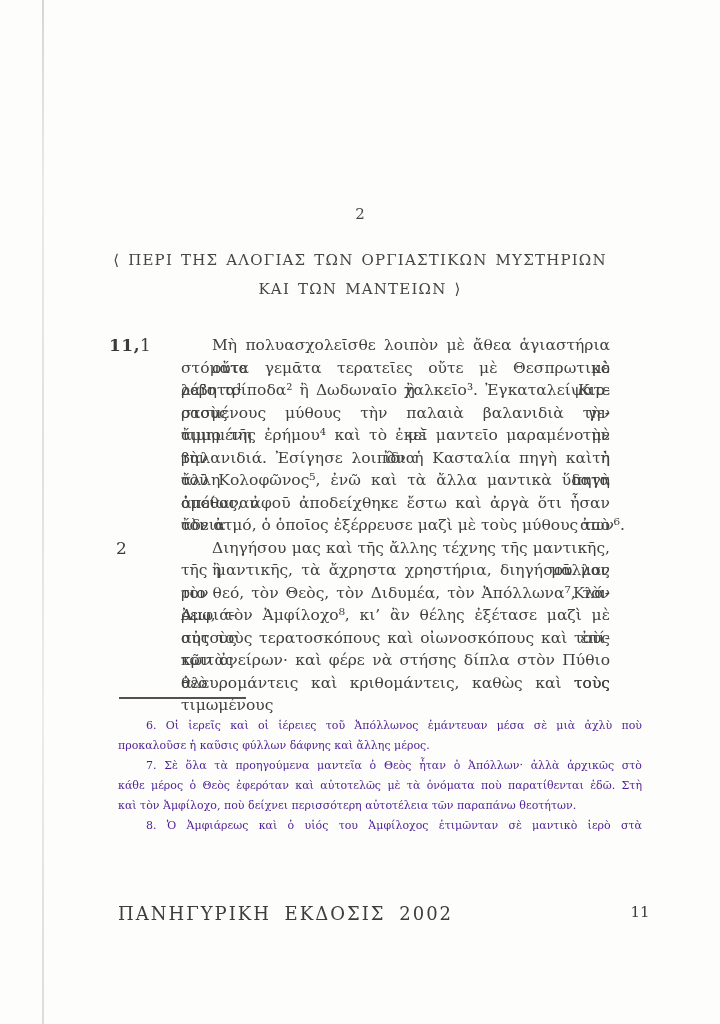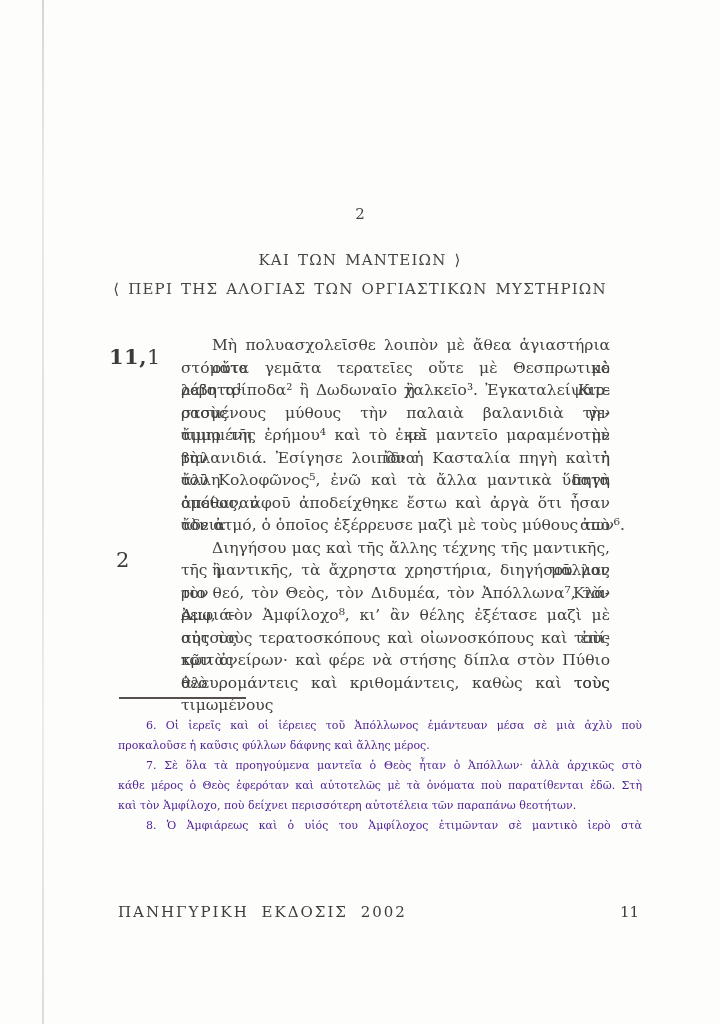--- a/index.html
+++ b/index.html
@@ -26,54 +26,54 @@
     letter-spacing: 1.2px; color: #454545; word-spacing: 2px;
   }
   .body-block {
     position: absolute; left: 137px; top: 334px; width: 473px;
     font-size: 15.5px; line-height: 22.5px; color: #414141;
   }
   .para { position: relative; }
   .ln { height: 22.5px; white-space: nowrap; margin-left: 44px; }
   .j  { text-align: justify; text-align-last: justify; white-space: normal; }
   .ind { padding-left: 31px; }
-  .pmarker { position: absolute; top: 12px; font-size: 21px; color: #3b3b3b; }
+  .pmarker { position: absolute; top: 0; font-size: 17px; color: #3b3b3b; }
   .m1 { left: -28px; }
   .m2 { left: -21px; }
   .pmarker b { font-weight: bold; letter-spacing: .5px; }
   .fn-sep {
     position: absolute; left: 119px; top: 697px; width: 127px; height: 2px;
     background: #55504c; border: none;
   }
   .footnotes {
     position: absolute; left: 118px; top: 716px; width: 524px;
     font-size: 11px; line-height: 20px; color: #4c1d95;
   }
   .fn-ln { height: 20px; white-space: nowrap; }
   .fnj { text-align: justify; text-align-last: justify; white-space: normal; }
   .fni { padding-left: 28px; }
   .footer-edition {
     position: absolute; left: 118px; top: 903px;
-    font-size: 15px; letter-spacing: 2px; word-spacing: 6px; color: #3d3d3d;
+    font-size: 18px; letter-spacing: 2px; word-spacing: 6px; color: #3d3d3d;
   }
   .footer-page {
     position: absolute; left: 620px; top: 903px; width: 40px;
-    text-align: left; font-size: 15px; color: #3d3d3d;
+    text-align: center; font-size: 15px; color: #3d3d3d;
   }
 </style>
 </head>
 <body>
 
 <div class="crease"></div>
 
 <div class="chapter-number">2</div>
 
 <div class="title">
+  <div>⟨ ΠΕΡΙ ΤΗΣ ΑΛΟΓΙΑΣ ΤΩΝ ΟΡΓΙΑΣΤΙΚΩΝ ΜΥΣΤΗΡΙΩΝ</div>
   <div>ΚΑΙ ΤΩΝ ΜΑΝΤΕΙΩΝ ⟩</div>
-  <div>⟨ ΠΕΡΙ ΤΗΣ ΑΛΟΓΙΑΣ ΤΩΝ ΟΡΓΙΑΣΤΙΚΩΝ ΜΥΣΤΗΡΙΩΝ</div>
 </div>
 
 <div class="body-block">
   <div class="para">
     <span class="pmarker m1"><b>11,</b><span>1</span></span>
     <div class="ln j ind">Μὴ πολυασχολεῖσθε λοιπὸν μὲ ἄθεα ἁγιαστήρια οὔτε μὲ</div>
     <div class="ln j">στόματα γεμᾶτα τερατεῖες οὔτε μὲ Θεσπρωτικὸ λέβητα¹ ἢ Κιρ-</div>
     <div class="ln j">ραῖο τρίποδα² ἢ Δωδωναῖο χαλκεῖο³. Ἐγκαταλείψατε στοὺς γε-</div>
     <div class="ln j">ρασμένους μύθους τὴν παλαιὰ βαλανιδιὰ τὴν τιμημένη μὲ τὴν</div>
     <div class="ln j">ἄμμο τῆς ἐρήμου⁴ καὶ τὸ ἐκεῖ μαντεῖο μαραμένο μὲ τὴν ἴδια τὴ</div>

